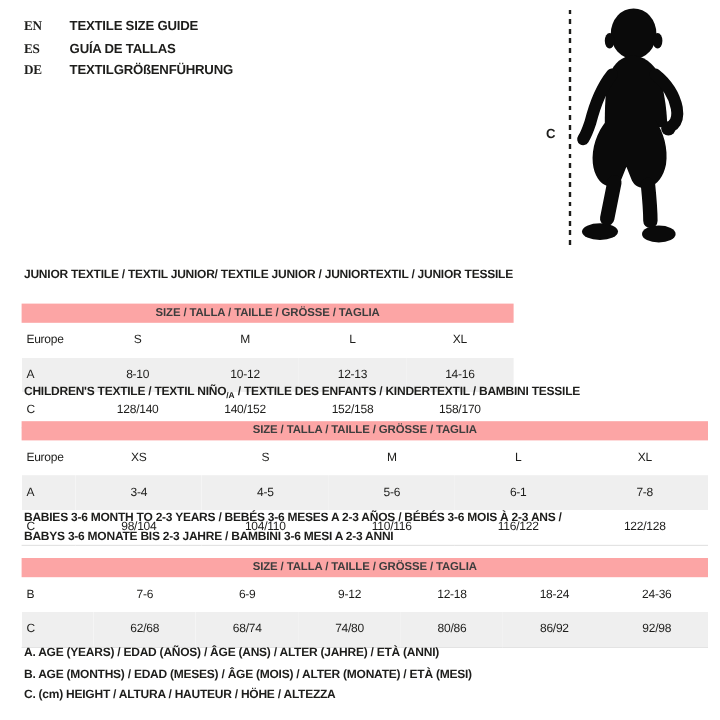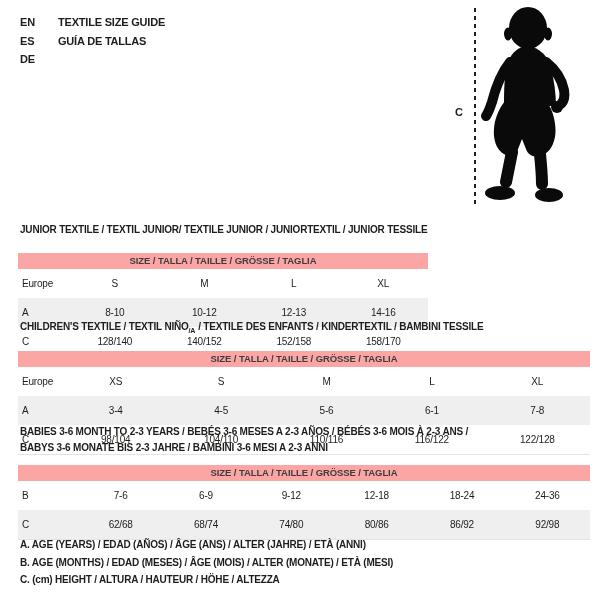--- a/index.html
+++ b/index.html
@@ -5,21 +5,21 @@
   * { margin:0; padding:0; box-sizing:border-box; }
   html,body { width:600px; height:600px; }
   body {
     position:relative; overflow:hidden; background:#ffffff;
     font-family:"Liberation Sans", sans-serif; color:#1d1d1b;
   }
 
   
   .lang-list { position:absolute; left:20px; top:13px; }
   .lang-row { display:flex; font-weight:700; font-size:11px; line-height:18.5px; letter-spacing:-0.2px; }
-  .lang-code { width:38px; }
+  .lang-code { width:38px;font-family:Liberation Serif, serif; }
 
   
   .baby-svg { position:absolute; left:478px; top:6px; }
   .dash-line { position:absolute; left:474px; top:8px; width:2px; height:200px;
     background:repeating-linear-gradient(to bottom, #1d1d1b 0 4px, transparent 4px 8px); }
   .c-label { position:absolute; left:455px; top:106px; font-weight:700; font-size:11px; }
 
   
   .tbl { position:absolute; left:18px; }
   .tbl-title { font-weight:700; font-size:10px; line-height:11px; letter-spacing:-0.2px; margin-left:2px; white-space:nowrap; }
@@ -52,20 +52,21 @@
   <div class="lang-row">
     <span class="lang-code">EN</span>
     <span>TEXTILE SIZE GUIDE</span>
   </div>
   <div class="lang-row">
     <span class="lang-code">ES</span>
     <span>GUÍA DE TALLAS</span>
   </div>
   <div class="lang-row">
     <span class="lang-code">DE</span>
+    <span>TEXTILGRÖßENFÜHRUNG</span>
   </div>
 </div>
 
 <div class="dash-line"></div>
 <div class="c-label">C</div>
 <svg class="baby-svg" width="122" height="202" viewBox="0 0 122 202" aria-hidden="true">
   <g fill="#0a0a0a" stroke="none">
     <ellipse cx="50" cy="22" rx="19" ry="21"></ellipse>
     <ellipse cx="30" cy="28" rx="4" ry="6.5"></ellipse>
     <ellipse cx="70" cy="28" rx="4" ry="6.5"></ellipse>

